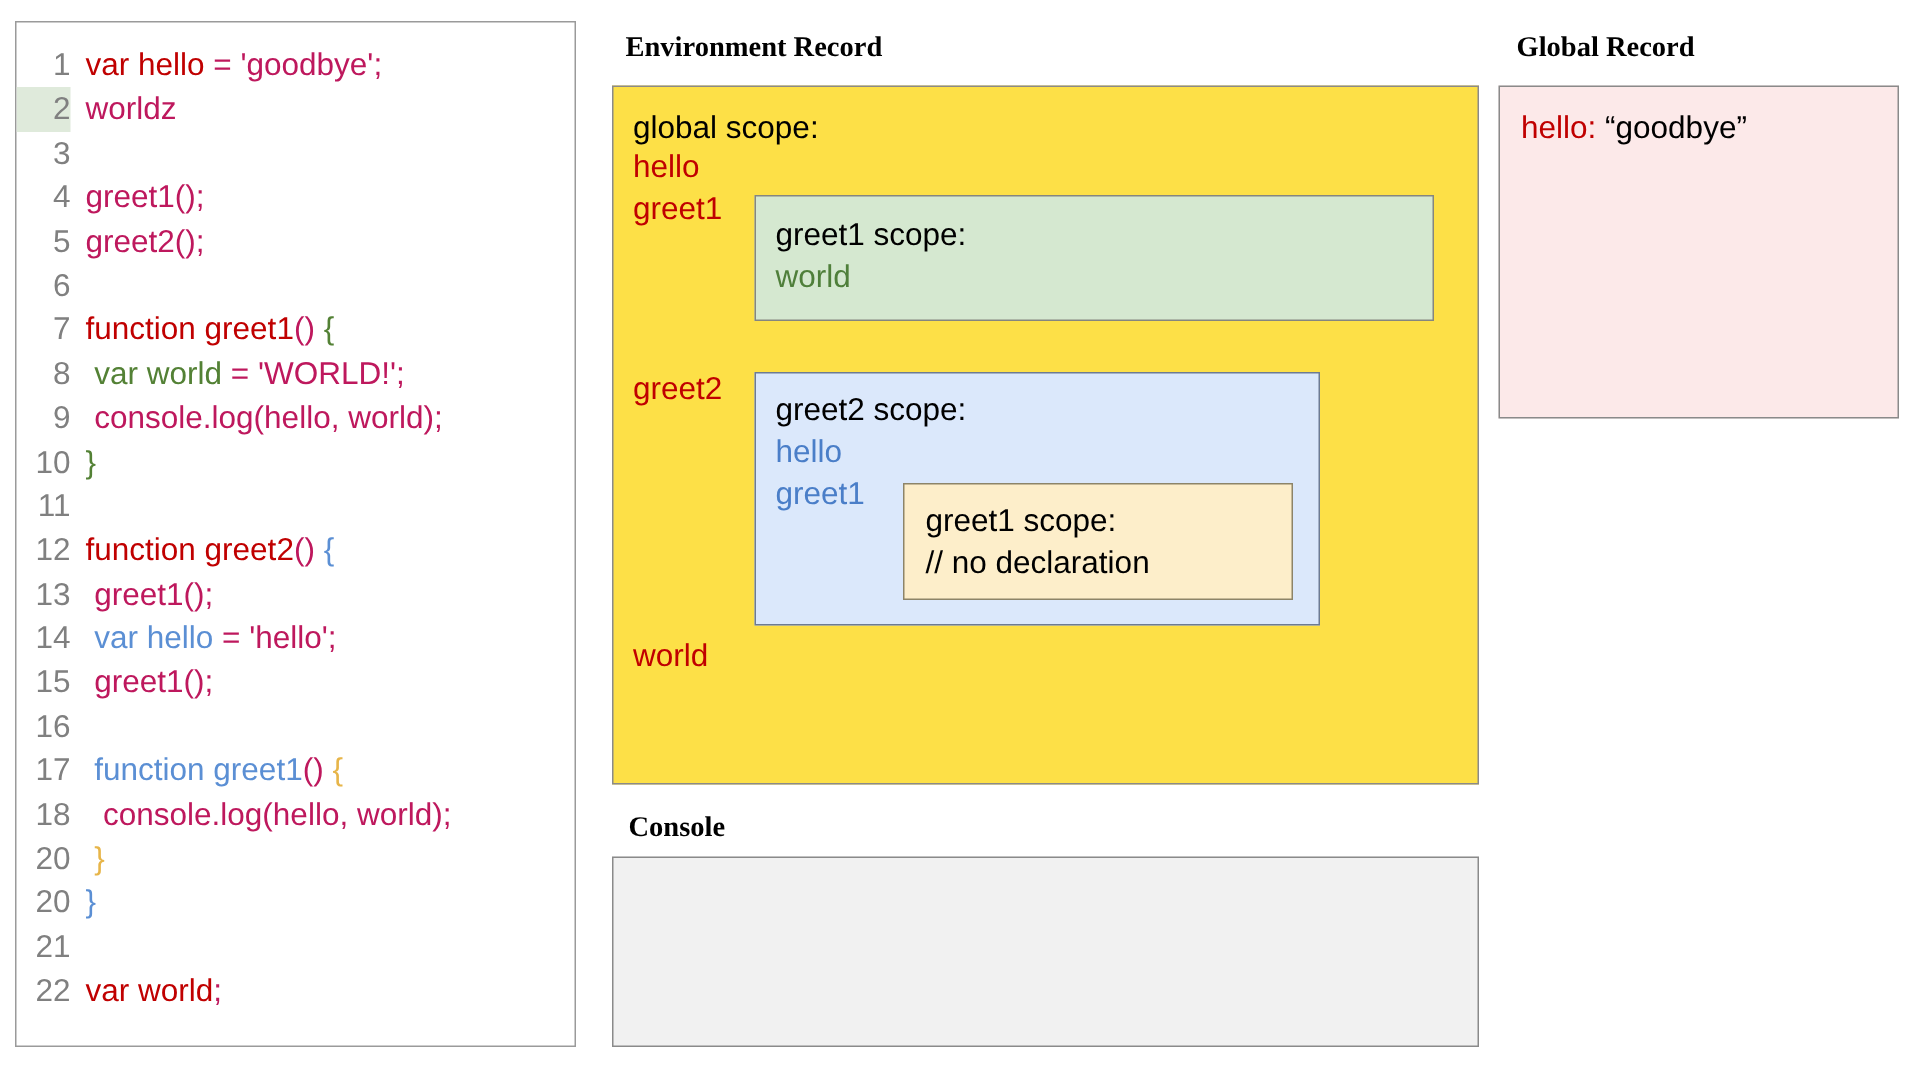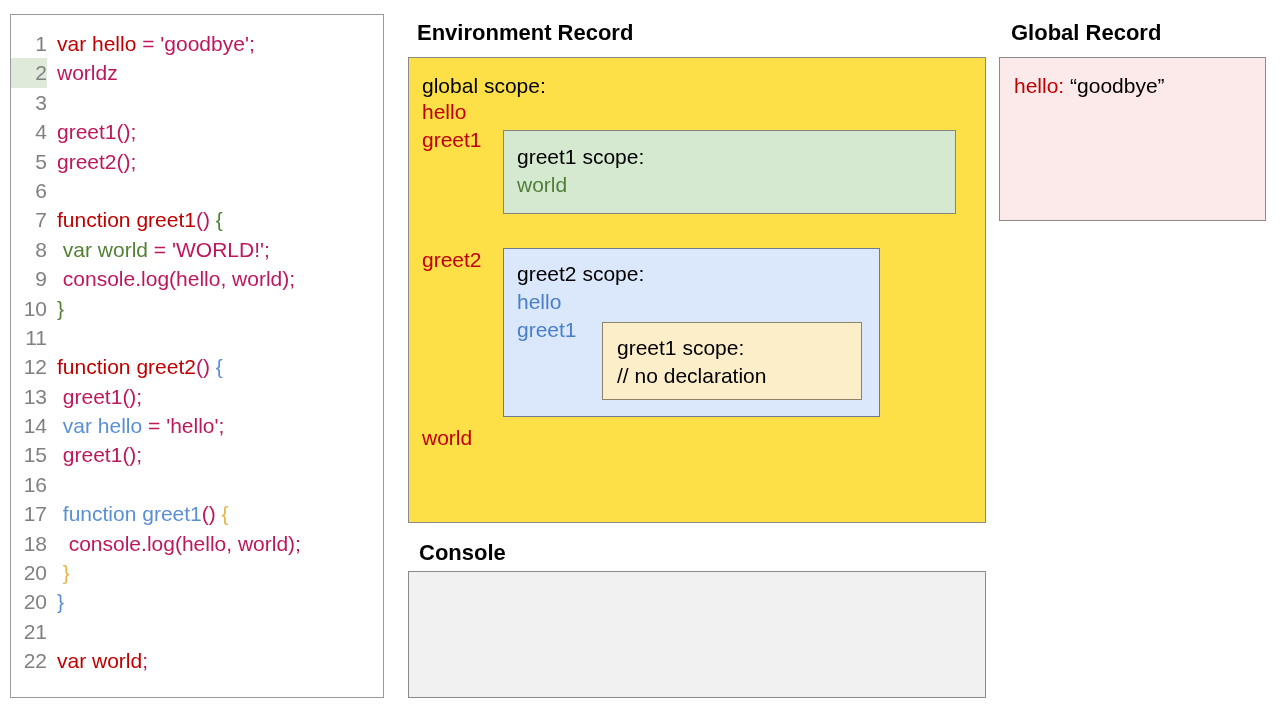--- a/index.html
+++ b/index.html
@@ -64,24 +64,25 @@
   .t-green  { color: #538135; }
   .t-blue   { color: #5b8fd4; }
   .t-brace-green { color: #538135; }
   .t-brace-blue  { color: #5b8fd4; }
   .t-brace-gold  { color: #e7b549; }
   .t-black  { color: #be185d; }
 
   
   .heading {
     position: absolute;
-    font-size: 22px;
+    font-size: 19px;
     font-weight: bold;
     color: #000000;
     line-height: 1;
+    font-family: Liberation Serif, serif;
   }
   #h-env { left: 417px; top: 22px; }
   #h-glob { left: 1011px; top: 22px; }
   #h-console { left: 419px; top: 542px; }
 
   
   .env-box {
     position: absolute;
     left: 408px;
     top: 57px;
@@ -142,21 +143,21 @@
   }
   .yb-title { left: 14px; top: 13px; color: #000000; }
   .yb-note  { left: 14px; top: 41px; color: #000000; }
 
   
   .global-box {
     position: absolute;
     left: 999px;
     top: 57px;
     width: 267px;
-    height: 164px;
+    height: 222px;
     background: #fce9e9;
     border: 1px solid #8a8a8a;
     box-sizing: border-box;
   }
   .gc-entry {
     position: absolute;
     left: 14px;
     top: 16px;
     font-size: 21px;
     line-height: 1.15;

